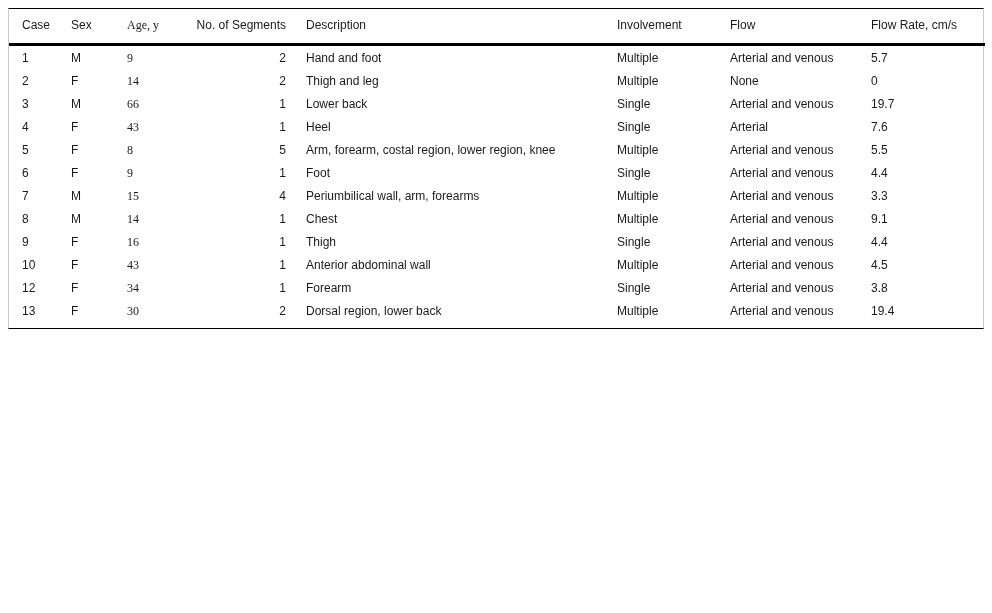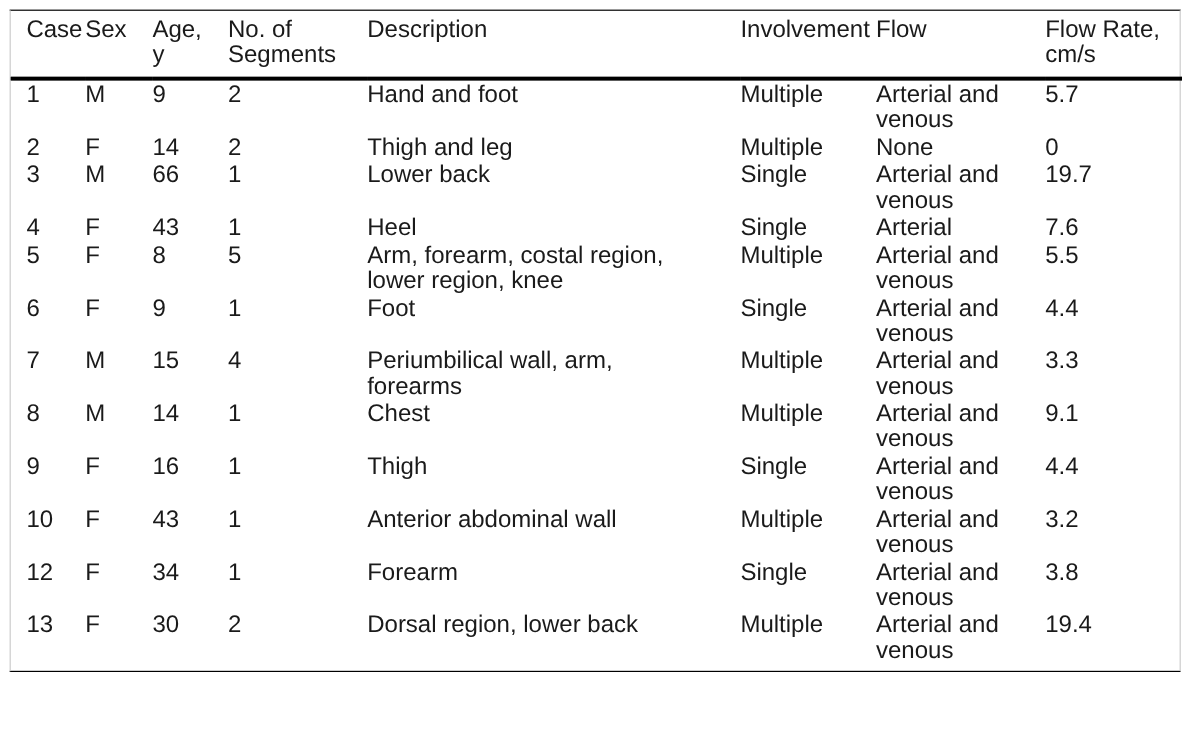--- a/index.html
+++ b/index.html
@@ -19,39 +19,39 @@
     border-top: 1px solid #000000;
     border-bottom: 1px solid #000000;
     border-left: 1px solid #cccccc;
     border-right: 1px solid #cccccc;
     box-sizing: border-box;
   }
   table {
     width: 100%;
     border-collapse: collapse;
     table-layout: fixed;
-    font-size: 20px;
+    font-size: 12px;
     line-height: 21px;
   }
   th, td {
     vertical-align: top;
     text-align: left;
     font-weight: normal;
     padding: 2px 20px 0 0;
     overflow: hidden;
   }
   thead th {
     padding-top: 6px;
     padding-bottom: 7px;
     border-bottom: 3px solid #000000;
   }
   th:nth-child(1), td:nth-child(1) { padding-left: 13px; padding-right: 8px; }
   th:nth-child(2), td:nth-child(2) { padding-right: 12px; }
-  th:nth-child(3), td:nth-child(3) { padding-right: 24px; }
-  th:nth-child(4), td:nth-child(4) { padding-right: 20px; }
+  th:nth-child(3), td:nth-child(3) { padding-right: 24px; font-family: Liberation Serif, serif; }
+  th:nth-child(4), td:nth-child(4) { padding-right: 20px; text-align: right; }
   th:nth-child(5), td:nth-child(5) { padding-right: 24px; }
   th:nth-child(6), td:nth-child(6) { padding-right: 16px; margin-left: 14px; }
   th:nth-child(7), td:nth-child(7) { padding-right: 30px; }
   th:nth-child(8), td:nth-child(8) { padding-right: 14px; }
   tbody tr:last-child td { padding-bottom: 6px; }
 </style>
 </head>
 <body>
 
 <div class="table-wrap">
@@ -170,21 +170,21 @@
           <td>4.4</td>
         </tr>
         <tr>
           <td>10</td>
           <td>F</td>
           <td>43</td>
           <td>1</td>
           <td>Anterior abdominal wall</td>
           <td>Multiple</td>
           <td>Arterial and venous</td>
-          <td>3.2</td>
+          <td>4.5</td>
         </tr>
         <tr>
           <td>12</td>
           <td>F</td>
           <td>34</td>
           <td>1</td>
           <td>Forearm</td>
           <td>Single</td>
           <td>Arterial and venous</td>
           <td>3.8</td>

